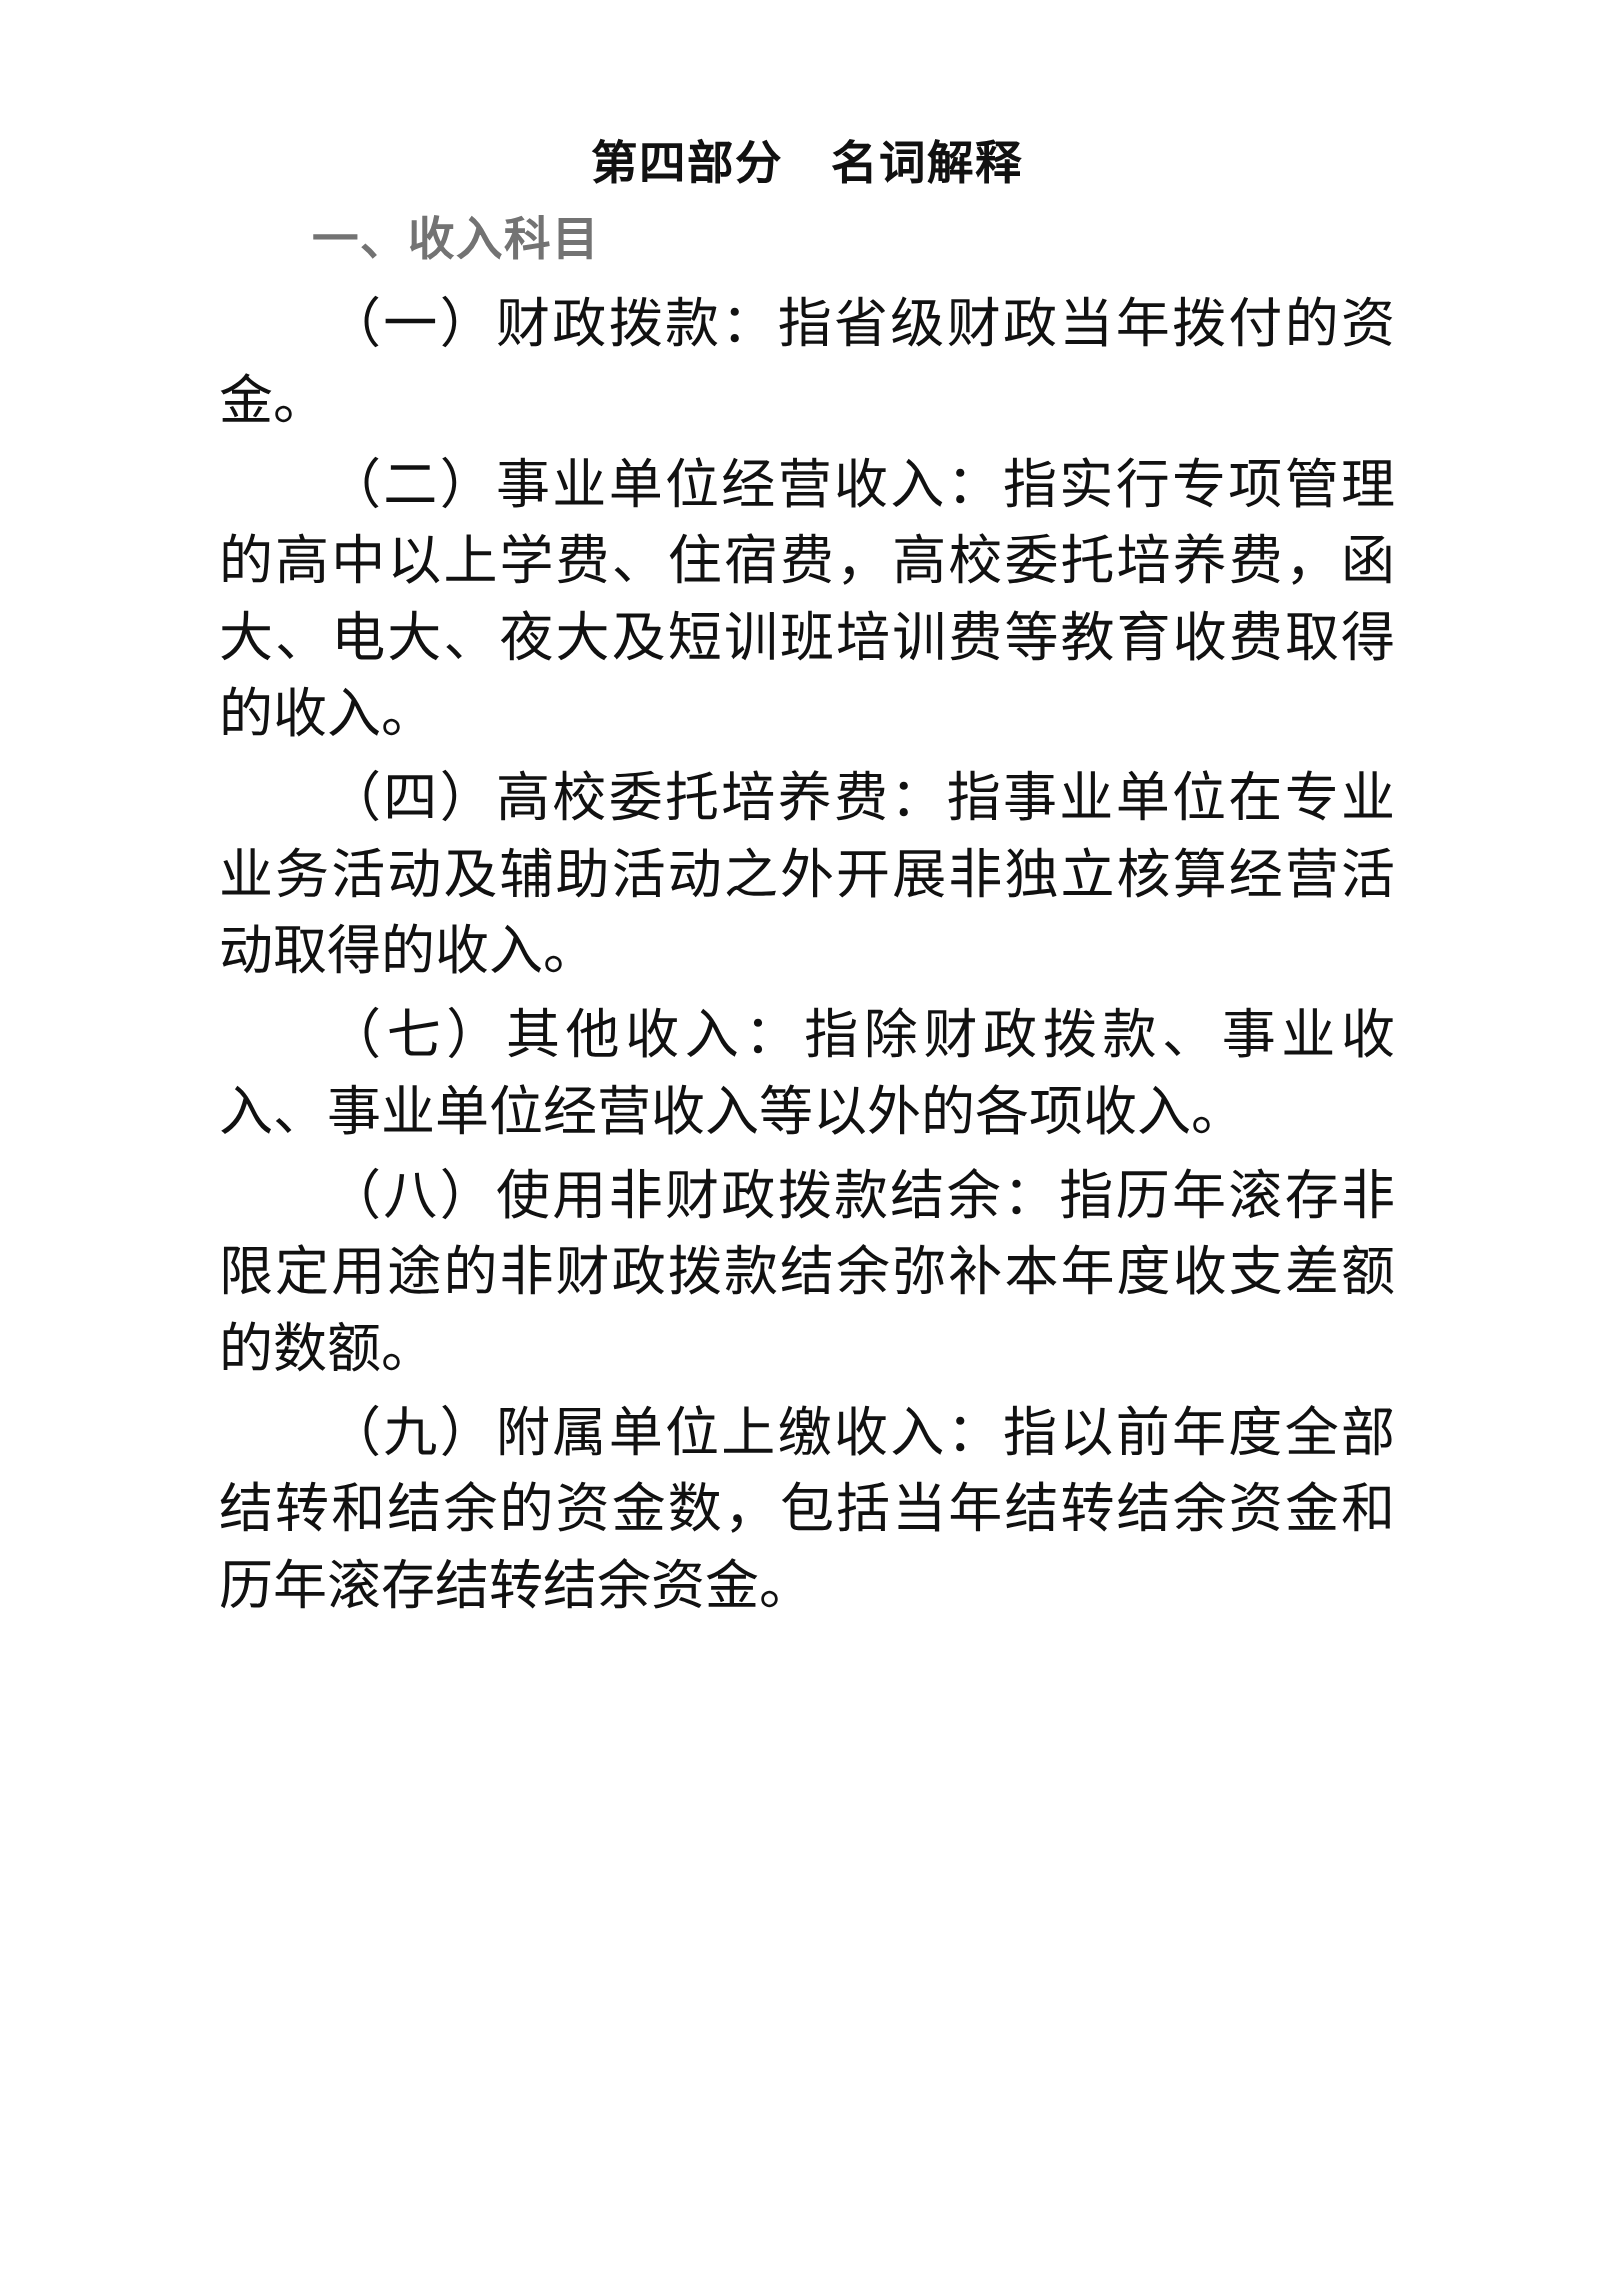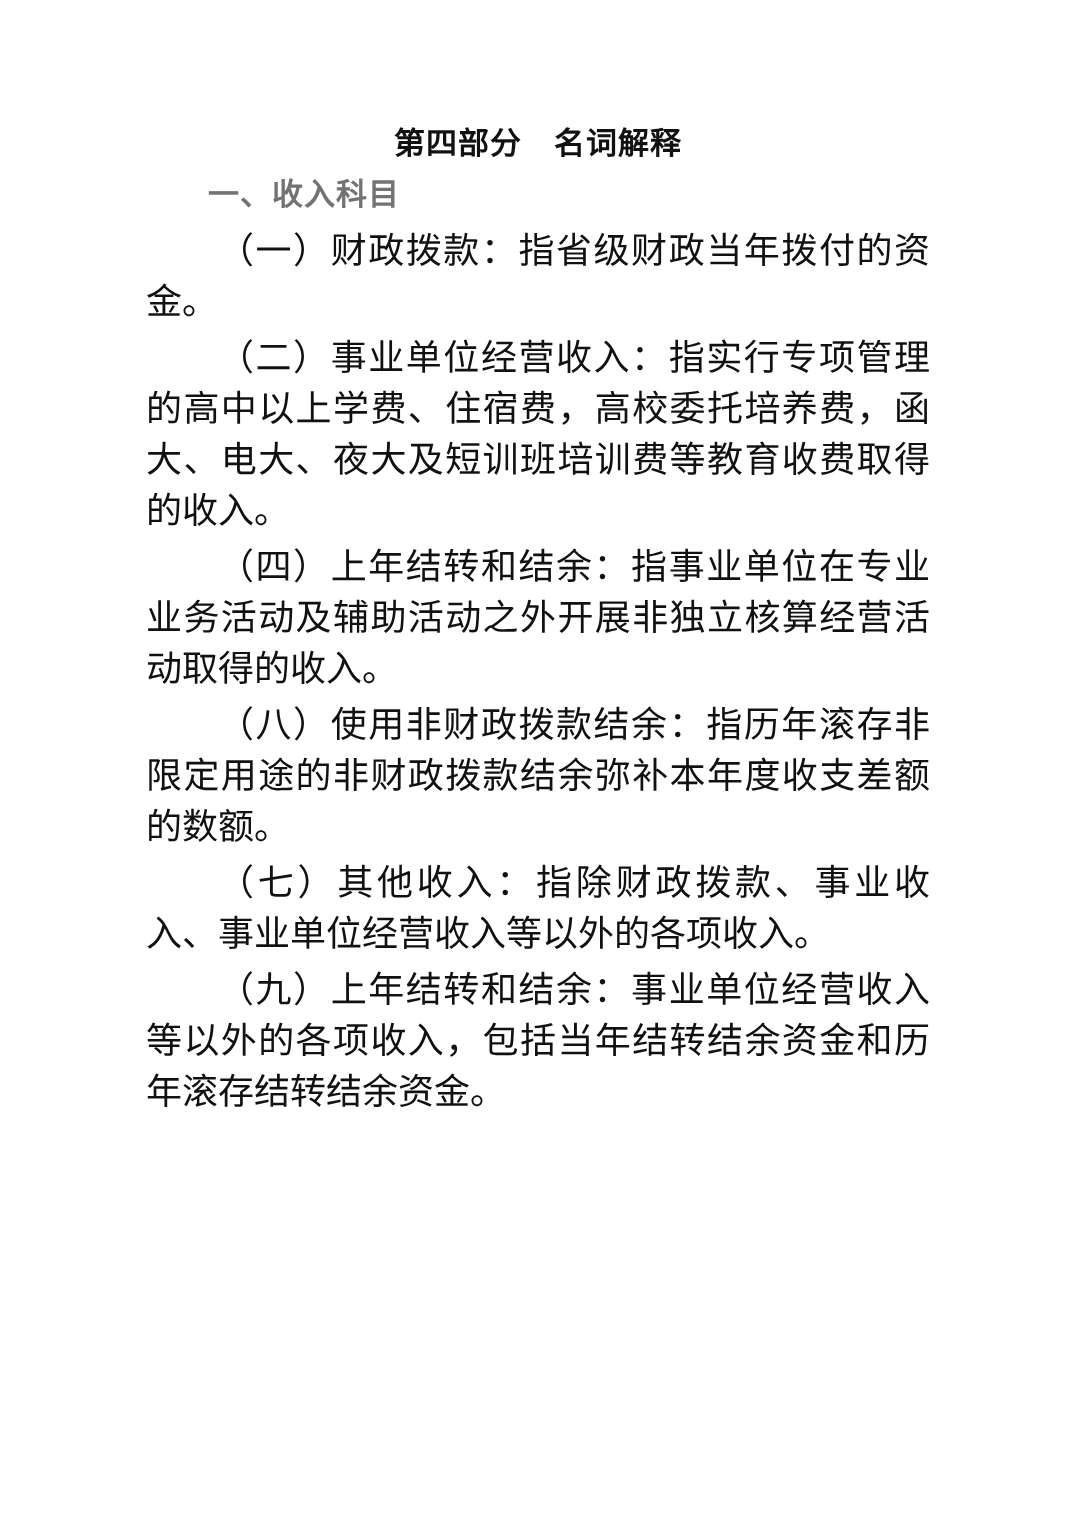--- a/index.html
+++ b/index.html
@@ -7,21 +7,21 @@
     padding: 0;
     background: #ffffff;
   }
   .page {
     position: relative;
     width: 1074px;
     height: 1520px;
     box-sizing: border-box;
     background: #ffffff;
     color: #111111;
-    padding: 119px 144px 0 146px;
+    padding: 84px 144px 0 146px;
     overflow: hidden;
     font-family: "Liberation Serif", "DejaVu Serif", serif;
   }
   .doc-title {
     margin: 0 0 0 0;
     font-family: "Liberation Sans", "DejaVu Sans", sans-serif;
     font-weight: 700;
     font-size: 31px;
     line-height: 50px;
     text-align: center;
@@ -52,17 +52,17 @@
 </head>
 <body>
 
 <div class="page">
   <h1 class="doc-title">第四部分　名词解释</h1>
 
   <h2 class="section-heading">一、收入科目</h2>
 
   <p class="para">（一）财政拨款：指省级财政当年拨付的资金。</p>
   <p class="para">（二）事业单位经营收入：指实行专项管理的高中以上学费、住宿费，高校委托培养费，函大、电大、夜大及短训班培训费等教育收费取得的收入。</p>
-  <p class="para">（四）上年结转和结余：指事业单位在专业业务活动及辅助活动之外开展非独立核算经营活动取得的收入。</p>
+  <p class="para">（四）高校委托培养费：指事业单位在专业业务活动及辅助活动之外开展非独立核算经营活动取得的收入。</p>
+  <p class="para">（七）其他收入：指除财政拨款、事业收入、事业单位经营收入等以外的各项收入。</p>
   <p class="para">（八）使用非财政拨款结余：指历年滚存非限定用途的非财政拨款结余弥补本年度收支差额的数额。</p>
-  <p class="para">（七）其他收入：指除财政拨款、事业收入、事业单位经营收入等以外的各项收入。</p>
-  <p class="para">（九）上年结转和结余：事业单位经营收入等以外的各项收入，包括当年结转结余资金和历年滚存结转结余资金。</p>
+  <p class="para">（九）附属单位上缴收入：指以前年度全部结转和结余的资金数，包括当年结转结余资金和历年滚存结转结余资金。</p>
 </div>
 
 </body></html>

